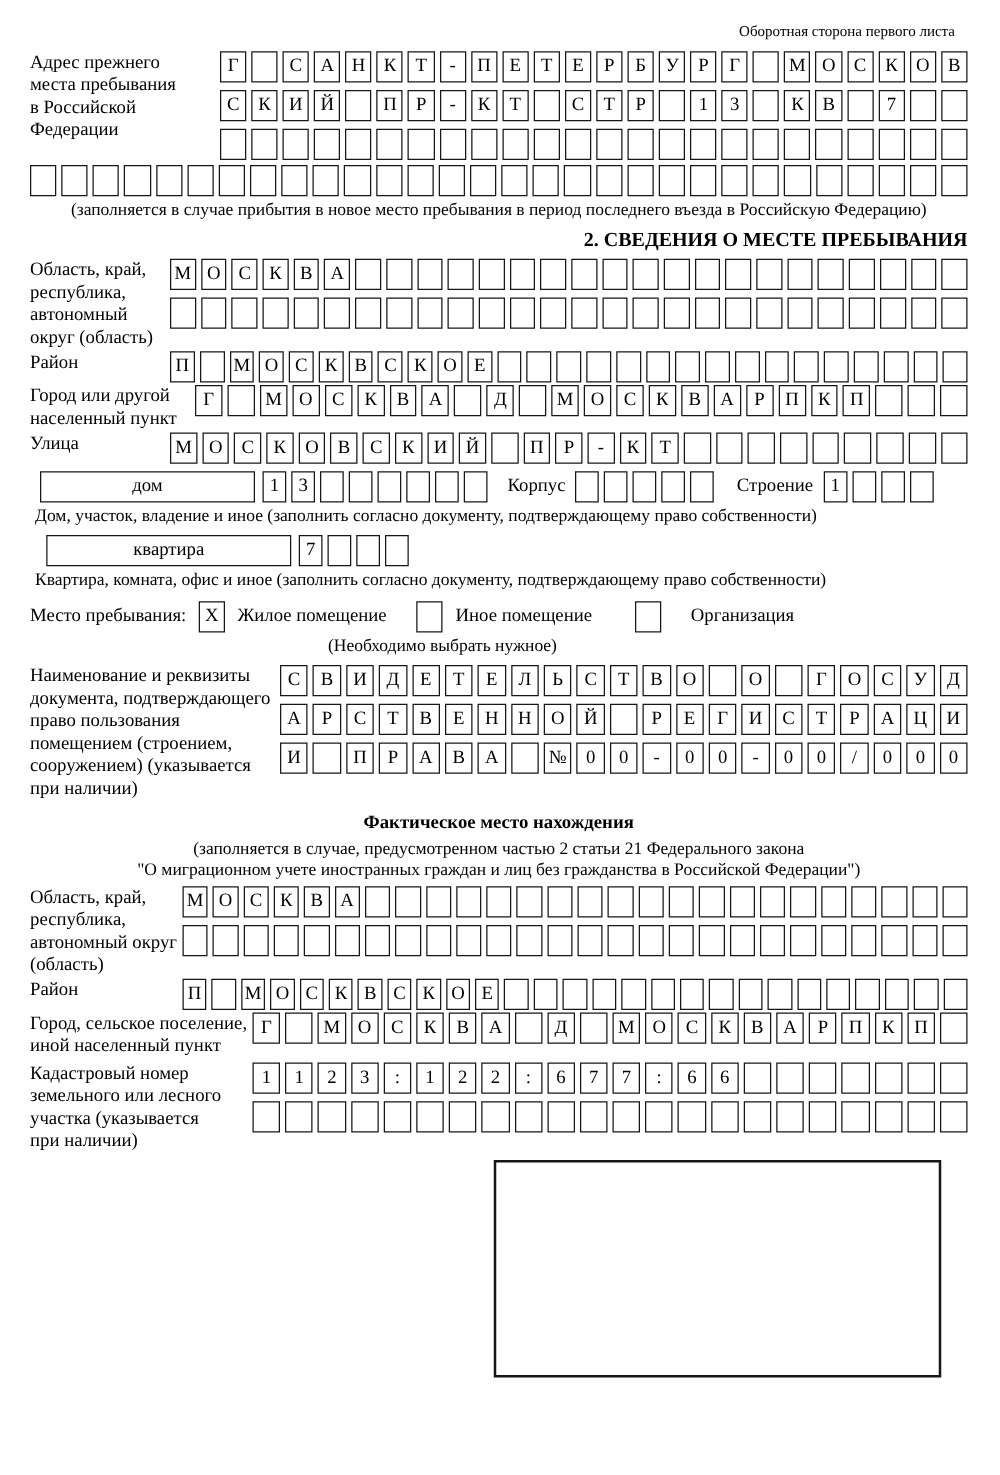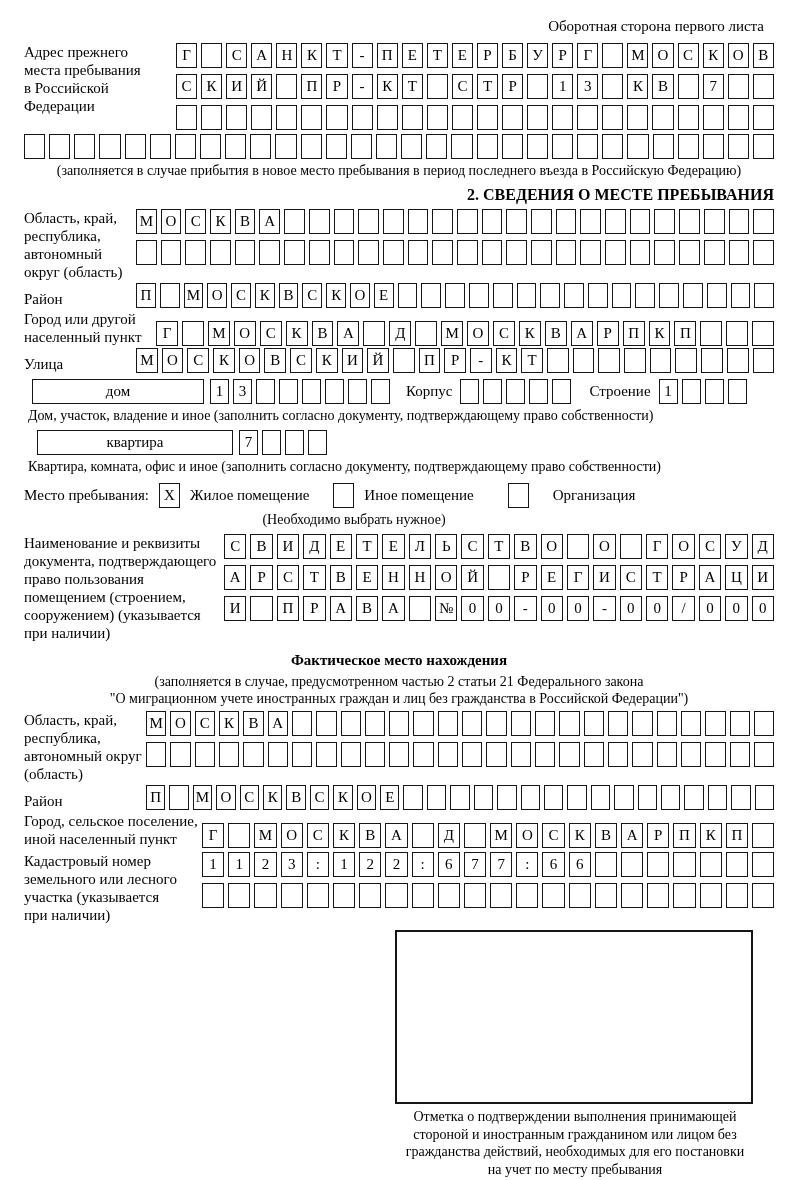--- a/index.html
+++ b/index.html
@@ -1,23 +1,23 @@
 <!DOCTYPE html>
 <html><head>
 <meta charset="utf-8">
 <style>
   html,body{margin:0;padding:0;background:#fff;color:#000;}
   .page{
     width:800px;height:1180px;box-sizing:border-box;
     padding:10px 26px 0 24px;position:relative;overflow:hidden;
     font-family:"Liberation Serif", serif;background:#fff;
   }
-  .header-note{text-align:right;font-size:15px;margin:8px 10px 0 0;}
+  .header-note{text-align:right;font-size:12px;margin:8px 10px 0 0;}
   .field{display:flex;align-items:flex-start;}
-  .field.vcenter{align-items:flex-end;}
+  .field.vcenter{align-items:flex-start;}
   .label{font-size:15px;line-height:18px;white-space:pre-line;flex:0 0 auto;}
   .w152{width:152px;}
   .w112{width:112px;}
   .w132{width:132px;}
   .w122{width:122px;}
   .w178{width:178px;}
   .w200{width:200px;}
   .rowstack{flex:1;display:flex;flex-direction:column;gap:6px;min-width:0;}
   .cells{display:flex;gap:4px;flex:1;min-width:0;}
   .cells .cell{
@@ -656,18 +656,14 @@
           <span class="cell"></span>
           <span class="cell"></span>
           <span class="cell"></span>
           <span class="cell"></span>
           <span class="cell"></span>
         </div>
     </div>
   </div>
 
   <div class="stamp-box"></div>
-  <div class="stamp-caption">Отметка о подтверждении выполнения принимающей
-стороной и иностранным гражданином или лицом без
-гражданства действий, необходимых для его постановки
-на учет по месту пребывания</div>
 
 </div>
 
 </body></html>

